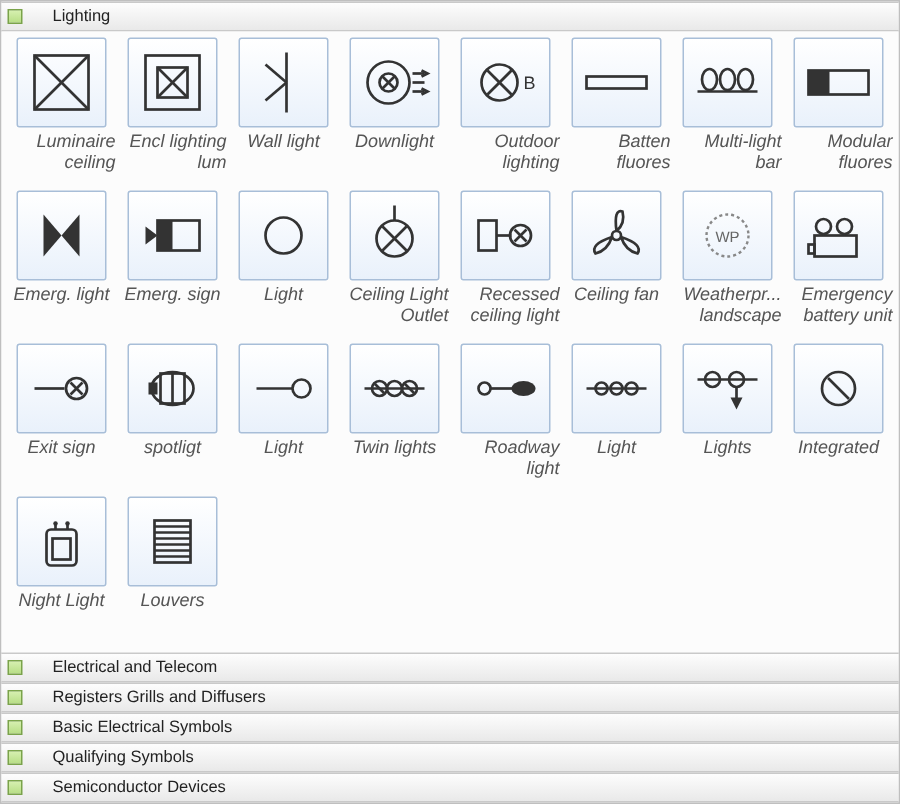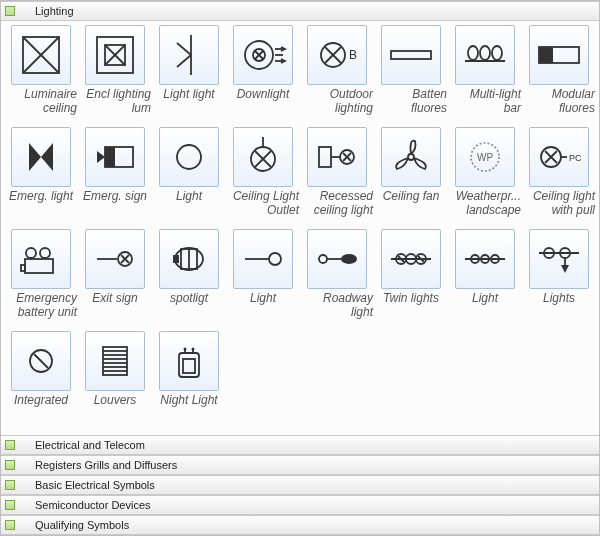--- a/index.html
+++ b/index.html
@@ -106,21 +106,21 @@
         <div class="caption">Encl lighting lum</div>
       </div>
       <div class="cell">
         <div class="tile">
           <svg width="48" height="48" viewBox="0 0 48 48">
             <line x1="26" y1="4" x2="26" y2="44" stroke="#333" stroke-width="1.8" fill="none"></line>
             <line x1="12" y1="12" x2="26" y2="24" stroke="#333" stroke-width="1.8" fill="none"></line>
             <line x1="12" y1="36" x2="26" y2="24" stroke="#333" stroke-width="1.8" fill="none"></line>
           </svg>
         </div>
-        <div class="caption">Light light</div>
+        <div class="caption">Wall light</div>
       </div>
       <div class="cell">
         <div class="tile">
           <svg width="48" height="48" viewBox="0 0 48 48">
             <circle cx="20" cy="24" r="14" stroke="#333" stroke-width="1.8" fill="none"></circle>
             <circle cx="20" cy="24" r="6" stroke="#333" stroke-width="1.8" fill="none"></circle>
             <line x1="16" y1="20" x2="24" y2="28" stroke="#333" stroke-width="1.8" fill="none"></line>
             <line x1="24" y1="20" x2="16" y2="28" stroke="#333" stroke-width="1.8" fill="none"></line>
             <line x1="36" y1="18" x2="44" y2="18" stroke="#333" stroke-width="1.8" fill="none"></line>
             <line x1="36" y1="24" x2="44" y2="24" stroke="#333" stroke-width="1.8" fill="none"></line>
@@ -236,32 +236,20 @@
           <svg width="48" height="48" viewBox="0 0 48 48">
             <circle cx="24" cy="24" r="14" stroke="#888" stroke-width="1.6" fill="none" stroke-dasharray="2,2"></circle>
             <text x="24" y="28" font-size="10" text-anchor="middle" fill="#666">WP</text>
           </svg>
         </div>
         <div class="caption">Weatherpr... landscape</div>
       </div>
       <div class="cell">
         <div class="tile">
           <svg width="48" height="48" viewBox="0 0 48 48">
-            <circle cx="16" cy="24" r="10" stroke="#333" stroke-width="1.8" fill="none"></circle>
-            <line x1="10" y1="18" x2="22" y2="30" stroke="#333" stroke-width="1.8" fill="none"></line>
-            <line x1="22" y1="18" x2="10" y2="30" stroke="#333" stroke-width="1.8" fill="none"></line>
-            <line x1="26" y1="24" x2="32" y2="24" stroke="#333" stroke-width="1.8" fill="none"></line>
-            <text x="34" y="28" font-size="9" fill="#333">PC</text>
-          </svg>
-        </div>
-        <div class="caption">Ceiling light with pull</div>
-      </div>
-      <div class="cell">
-        <div class="tile">
-          <svg width="48" height="48" viewBox="0 0 48 48">
             <rect x="8" y="24" width="28" height="14" stroke="#333" stroke-width="1.8" fill="none"></rect>
             <rect x="4" y="30" width="4" height="6" stroke="#333" stroke-width="1.8" fill="none"></rect>
             <circle cx="14" cy="18" r="5" stroke="#333" stroke-width="1.8" fill="none"></circle>
             <circle cx="28" cy="18" r="5" stroke="#333" stroke-width="1.8" fill="none"></circle>
             <line x1="14" y1="23" x2="14" y2="24" stroke="#333" stroke-width="1.8" fill="none"></line>
             <line x1="28" y1="23" x2="28" y2="24" stroke="#333" stroke-width="1.8" fill="none"></line>
           </svg>
         </div>
         <div class="caption">Emergency battery unit</div>
       </div>
@@ -292,43 +280,43 @@
           <svg width="48" height="48" viewBox="0 0 48 48">
             <line x1="6" y1="24" x2="30" y2="24" stroke="#333" stroke-width="1.8" fill="none"></line>
             <circle cx="36" cy="24" r="6" stroke="#333" stroke-width="1.8" fill="none"></circle>
           </svg>
         </div>
         <div class="caption">Light</div>
       </div>
       <div class="cell">
         <div class="tile">
           <svg width="48" height="48" viewBox="0 0 48 48">
-            <circle cx="10" cy="24" r="4" stroke="#333" stroke-width="1.8" fill="none"></circle>
-            <line x1="14" y1="24" x2="30" y2="24" stroke="#333" stroke-width="1.8" fill="none"></line>
-            <ellipse cx="36" cy="24" rx="8" ry="5" fill="#333"></ellipse>
-          </svg>
-        </div>
-        <div class="caption">Roadway light</div>
-      </div>
-      <div class="cell">
-        <div class="tile">
-          <svg width="48" height="48" viewBox="0 0 48 48">
             <line x1="4" y1="24" x2="44" y2="24" stroke="#333" stroke-width="1.8" fill="none"></line>
             <circle cx="14" cy="24" r="5" stroke="#333" stroke-width="1.8" fill="none"></circle>
             <circle cx="24" cy="24" r="5" stroke="#333" stroke-width="1.8" fill="none"></circle>
             <circle cx="34" cy="24" r="5" stroke="#333" stroke-width="1.8" fill="none"></circle>
             <line x1="11" y1="21" x2="17" y2="27" stroke="#333" stroke-width="1.8" fill="none"></line>
             <line x1="31" y1="21" x2="37" y2="27" stroke="#333" stroke-width="1.8" fill="none"></line>
           </svg>
         </div>
         <div class="caption">Twin lights</div>
       </div>
       <div class="cell">
         <div class="tile">
           <svg width="48" height="48" viewBox="0 0 48 48">
+            <circle cx="10" cy="24" r="4" stroke="#333" stroke-width="1.8" fill="none"></circle>
+            <line x1="14" y1="24" x2="30" y2="24" stroke="#333" stroke-width="1.8" fill="none"></line>
+            <ellipse cx="36" cy="24" rx="8" ry="5" fill="#333"></ellipse>
+          </svg>
+        </div>
+        <div class="caption">Roadway light</div>
+      </div>
+      <div class="cell">
+        <div class="tile">
+          <svg width="48" height="48" viewBox="0 0 48 48">
             <line x1="4" y1="24" x2="44" y2="24" stroke="#333" stroke-width="1.8" fill="none"></line>
             <circle cx="14" cy="24" r="4" stroke="#333" stroke-width="1.8" fill="none"></circle>
             <circle cx="24" cy="24" r="4" stroke="#333" stroke-width="1.8" fill="none"></circle>
             <circle cx="34" cy="24" r="4" stroke="#333" stroke-width="1.8" fill="none"></circle>
           </svg>
         </div>
         <div class="caption">Light</div>
       </div>
       <div class="cell">
         <div class="tile">
@@ -343,64 +331,64 @@
         <div class="caption">Lights</div>
       </div>
       <div class="cell">
         <div class="tile">
           <svg width="48" height="48" viewBox="0 0 48 48">
             <circle cx="24" cy="24" r="11" stroke="#333" stroke-width="1.8" fill="none"></circle>
             <line x1="17" y1="17" x2="31" y2="31" stroke="#333" stroke-width="1.8" fill="none"></line>
           </svg>
         </div>
         <div class="caption">Integrated</div>
+      </div>
+      <div class="cell">
+        <div class="tile">
+          <svg width="48" height="48" viewBox="0 0 48 48">
+            <rect x="14" y="16" width="20" height="24" rx="3" stroke="#333" stroke-width="1.8" fill="none"></rect>
+            <rect x="18" y="22" width="12" height="14" stroke="#333" stroke-width="1.8" fill="none"></rect>
+            <circle cx="20" cy="12" r="1.5" fill="#333"></circle>
+            <circle cx="28" cy="12" r="1.5" fill="#333"></circle>
+            <line x1="20" y1="12" x2="20" y2="16" stroke="#333" stroke-width="1.8" fill="none"></line>
+            <line x1="28" y1="12" x2="28" y2="16" stroke="#333" stroke-width="1.8" fill="none"></line>
+          </svg>
+        </div>
+        <div class="caption">Night Light</div>
       </div>
       <div class="cell">
         <div class="tile">
           <svg width="48" height="48" viewBox="0 0 48 48">
             <rect x="12" y="10" width="24" height="28" stroke="#333" stroke-width="1.8" fill="none"></rect>
             <line x1="12" y1="14" x2="36" y2="14" stroke="#333" stroke-width="1.8" fill="none"></line>
             <line x1="12" y1="18" x2="36" y2="18" stroke="#333" stroke-width="1.8" fill="none"></line>
             <line x1="12" y1="22" x2="36" y2="22" stroke="#333" stroke-width="1.8" fill="none"></line>
             <line x1="12" y1="26" x2="36" y2="26" stroke="#333" stroke-width="1.8" fill="none"></line>
             <line x1="12" y1="30" x2="36" y2="30" stroke="#333" stroke-width="1.8" fill="none"></line>
             <line x1="12" y1="34" x2="36" y2="34" stroke="#333" stroke-width="1.8" fill="none"></line>
           </svg>
         </div>
         <div class="caption">Louvers</div>
       </div>
-      <div class="cell">
-        <div class="tile">
-          <svg width="48" height="48" viewBox="0 0 48 48">
-            <rect x="14" y="16" width="20" height="24" rx="3" stroke="#333" stroke-width="1.8" fill="none"></rect>
-            <rect x="18" y="22" width="12" height="14" stroke="#333" stroke-width="1.8" fill="none"></rect>
-            <circle cx="20" cy="12" r="1.5" fill="#333"></circle>
-            <circle cx="28" cy="12" r="1.5" fill="#333"></circle>
-            <line x1="20" y1="12" x2="20" y2="16" stroke="#333" stroke-width="1.8" fill="none"></line>
-            <line x1="28" y1="12" x2="28" y2="16" stroke="#333" stroke-width="1.8" fill="none"></line>
-          </svg>
-        </div>
-        <div class="caption">Night Light</div>
-      </div>
     </div>
 
   <div class="section-header">
     <span class="sq-icon"></span>
     <span class="label">Electrical and Telecom</span>
   </div>
   <div class="section-header">
     <span class="sq-icon"></span>
     <span class="label">Registers Grills and Diffusers</span>
   </div>
   <div class="section-header">
     <span class="sq-icon"></span>
     <span class="label">Basic Electrical Symbols</span>
   </div>
   <div class="section-header">
     <span class="sq-icon"></span>
+    <span class="label">Qualifying Symbols</span>
+  </div>
+  <div class="section-header">
+    <span class="sq-icon"></span>
     <span class="label">Semiconductor Devices</span>
   </div>
-  <div class="section-header">
-    <span class="sq-icon"></span>
-    <span class="label">Qualifying Symbols</span>
-  </div>
 
 </div>
 
 </body></html>

